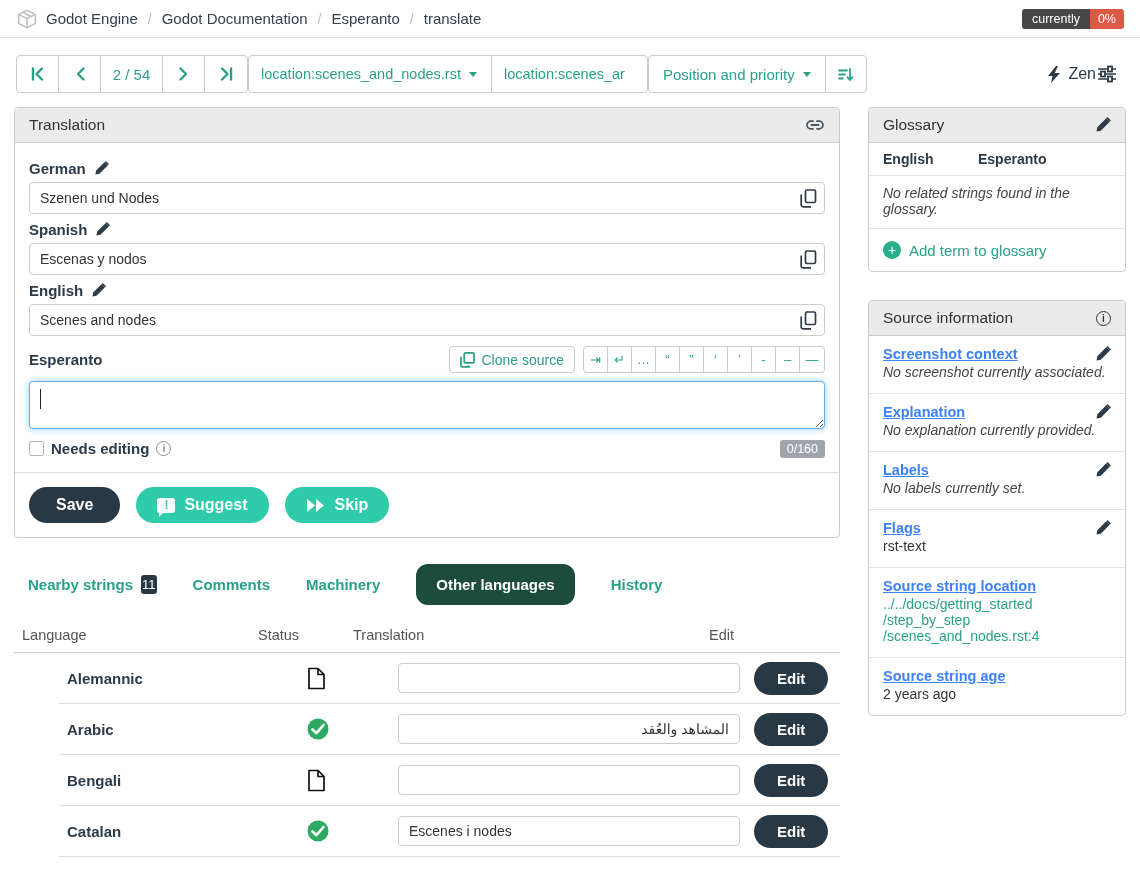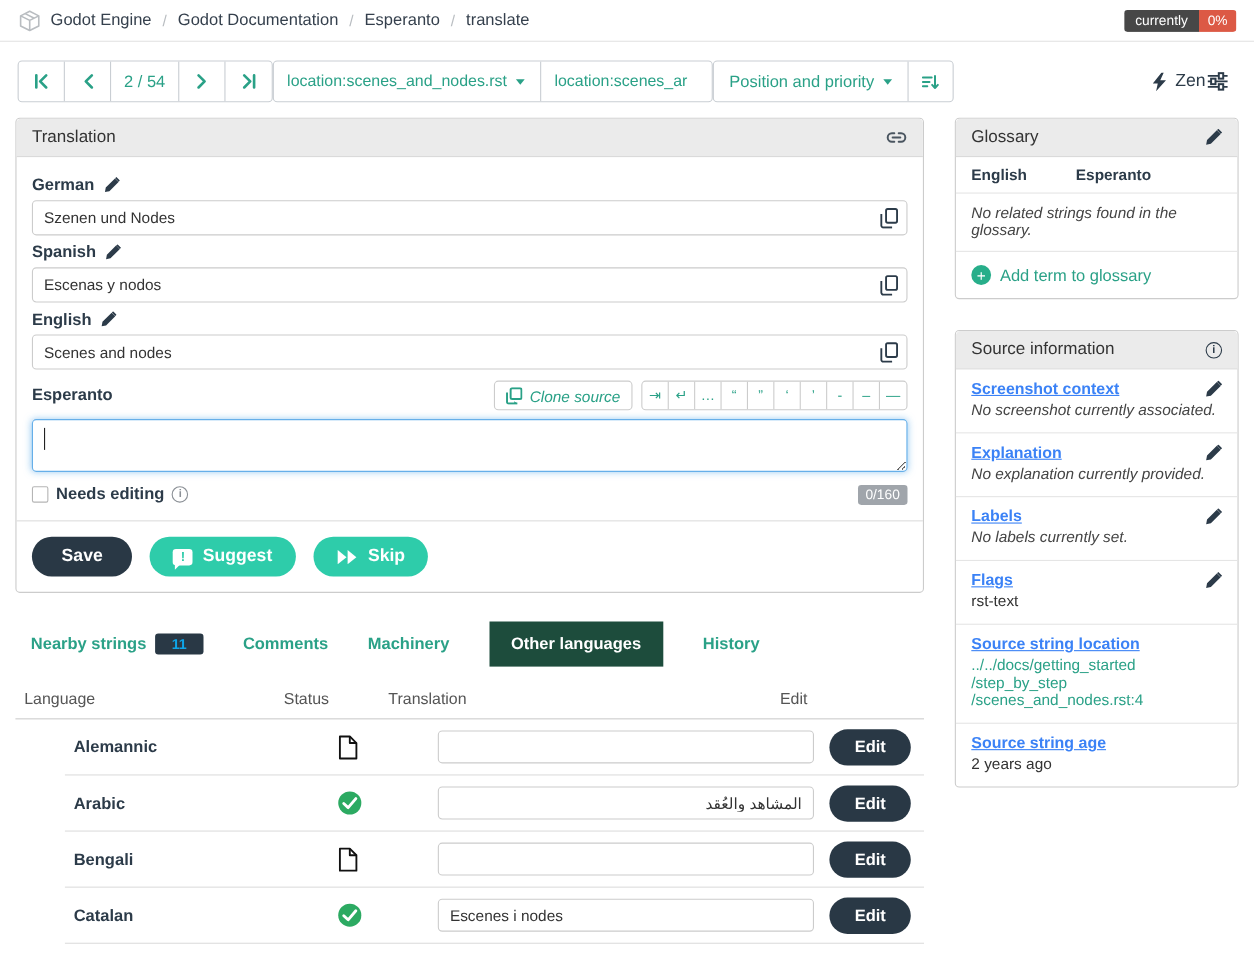--- a/index.html
+++ b/index.html
@@ -57,21 +57,21 @@
   .input-wrap { position:relative; }
   .text-input { width:100%; height:32px; border:1px solid #ccc; border-radius:4px;
     padding:0 36px 0 10px; font-size:14px; color:#333; font-family:"Liberation Sans",sans-serif; }
   .copy-btn { position:absolute; right:5px; top:4px; width:24px; height:24px;
     background:none; border:none; cursor:pointer; display:flex; align-items:center; justify-content:center; }
 
   .esp-row { display:flex; align-items:center; margin:10px 0 8px; }
   .esp-row .spacer { flex:1; }
   .clone-btn { display:flex; align-items:center; gap:7px; border:1px solid #ccc;
     border-radius:4px; background:#fff; color:#2aa187; font-size:14px;
-    padding:4px 10px; cursor:pointer; margin-right:8px; height:27px;font-style:italic; }
+    padding:4px 10px; cursor:pointer; margin-right:8px; height:27px; }
   .chars-group { display:flex; border:1px solid #ccc; border-radius:4px; height:27px; }
   .char-btn { min-width:24px; padding:0 5px; background:none; border:none;
     border-right:1px solid #ccc; color:#2aa187; font-size:13px; cursor:pointer; }
   .char-btn:last-child { border-right:none; }
 
   .target-wrap { position:relative; }
   .target-area { width:100%; height:48px; border:1px solid #66afe9; border-radius:4px;
     box-shadow:0 0 7px rgba(102,175,233,.65); padding:7px 10px; font-size:14px;
     font-family:"Liberation Sans",sans-serif; resize:both; }
   .text-cursor { position:absolute; left:11px; top:8px; width:1px; height:20px; background:#222; }
@@ -96,23 +96,23 @@
   .bubble-ic { width:18px; height:15px; background:#fff; border-radius:3px; position:relative;
     display:flex; align-items:center; justify-content:center; color:#2eccaa;
     font-weight:bold; font-size:12px; }
   .bubble-ic:after { content:""; position:absolute; left:2px; bottom:-4px;
     border-left:5px solid #fff; border-bottom:5px solid transparent; }
 
   
   .tabs { display:flex; align-items:center; gap:36px; margin:26px 0 0 14px; }
   .tab { color:#2aa187; font-size:15px; font-weight:bold; background:none; border:none;
     cursor:pointer; display:flex; align-items:center; gap:8px; padding:0; }
-  .tab.active { background:#1d4c3c; color:#fff; padding:12px 20px; border-radius:0; }
-  .tab-badge { background:#293845; color:#0ea5e9; font-size:13px; border-radius:3px;
-    padding:2px 15px; font-weight:bold; }
+  .tab.active { background:#1d4c3c; color:#fff; padding:12px 20px; border-radius:12px; }
+  .tab-badge { background:#293845; color:#ffffff; font-size:13px; border-radius:3px;
+    padding:2px 1px; font-weight:normal; }
 
   
   .ol-table { margin-top:22px; }
   .ol-head, .ol-row { display:grid; grid-template-columns:236px 95px 356px 1fr;
     align-items:center; padding-left:8px; }
   .ol-head { color:#555; font-size:14.5px; padding-bottom:9px; border-bottom:1px solid #ccc; }
   .ol-row { border-bottom:1px solid #ddd; height:51px;margin-left:45px; }
   .ol-lang { font-weight:bold; font-size:15px; color:#2c3b49; }
   .status-cell { display:flex; padding-left:4px; }
   .status-cell .icon-doc, .status-cell .icon-check { display:none; }

